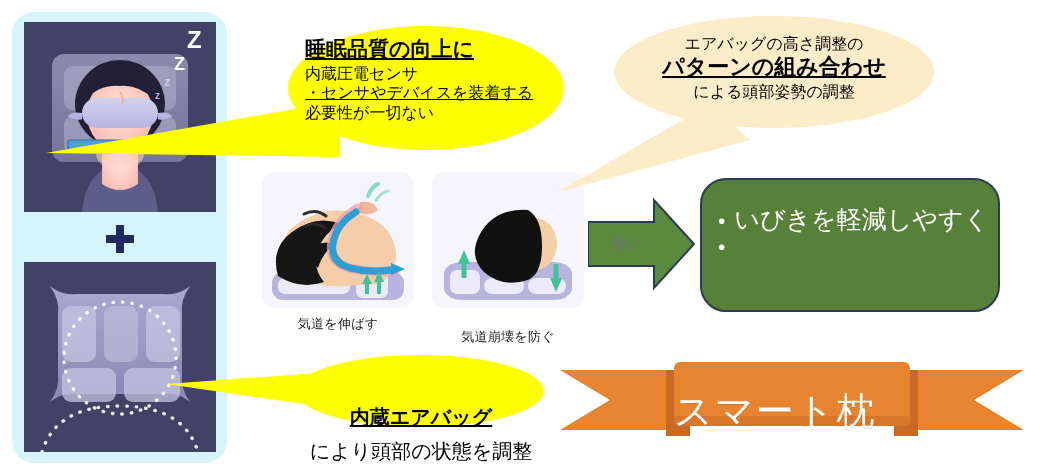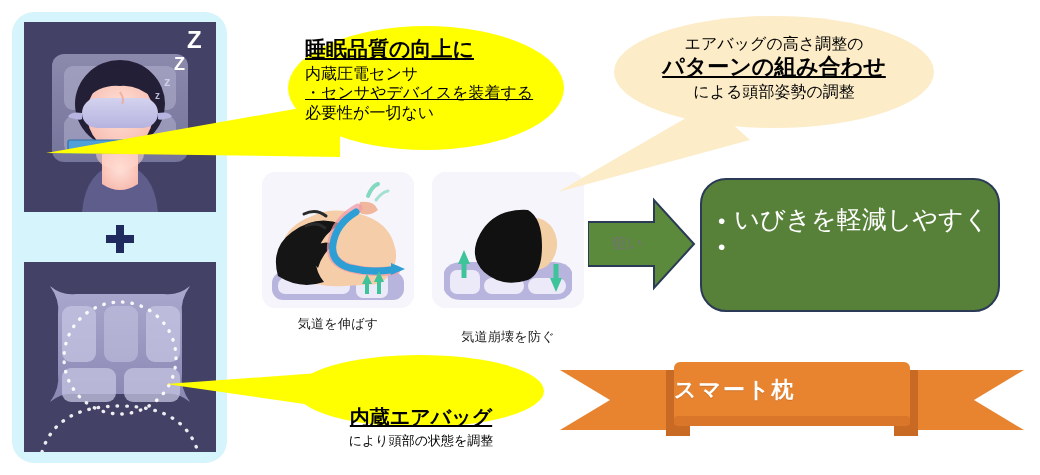--- a/index.html
+++ b/index.html
@@ -84,25 +84,26 @@
     color:#737373;
     font-size:15px;
     white-space:nowrap;
     text-align:right;
   }
 
   
   .banner-text{
     position:absolute;
     color:#ffffff;
-    font-size:22px;
-    font-weight:bold;
+    font-size:38px;
+    font-weight:normal;
     letter-spacing:2px;
     white-space:nowrap;
     text-shadow:0 1px 0 rgba(0,0,0,.12);
+    margin-top:11px;
   }
   svg{display:block;}
 </style>
 </head>
 <body>
 
 <div class="stage">
 
   <div class="photo-panel abs" style="left:12px;top:12px;width:215px;height:451px;"></div>
 
@@ -283,21 +284,21 @@
       <span class="bullet">•</span>
     </div>
   </div>
 
   <svg class="abs" style="left:160px;top:368px;width:200px;height:50px;" viewBox="0 0 200 50" aria-hidden="true">
     <path d="M200 2 L200 44 L6 16 Z" fill="#ffff00"></path>
   </svg>
   <div class="callout-yellow" style="left:296px;top:355px;width:248px;height:72px;"></div>
   <div class="callout-text" style="left:306px;top:369px;width:230px;text-align:center;">
     <div class="ttl-bold" style="font-size:20px;margin-top:36px;">内蔵エアバッグ</div>
-    <div style="font-size:13px;margin-top:4px;">により頭部の状態を調整</div>
+    <div style="font-size:20px;margin-top:10px;">により頭部の状態を調整</div>
   </div>
 
   <svg class="abs" style="left:556px;top:356px;width:472px;height:84px;" viewBox="0 0 472 84" aria-hidden="true">
 
     <path d="M4 14 L124 14 L124 74 L4 74 L54 44 Z" fill="#e8832f"></path>
 
     <path d="M468 14 L348 14 L348 74 L468 74 L418 44 Z" fill="#e8832f"></path>
 
     <path d="M110 14 L134 14 L134 80 L110 80 Z" fill="#c96a24"></path>
     <path d="M338 14 L362 14 L362 80 L338 80 Z" fill="#c96a24"></path>

